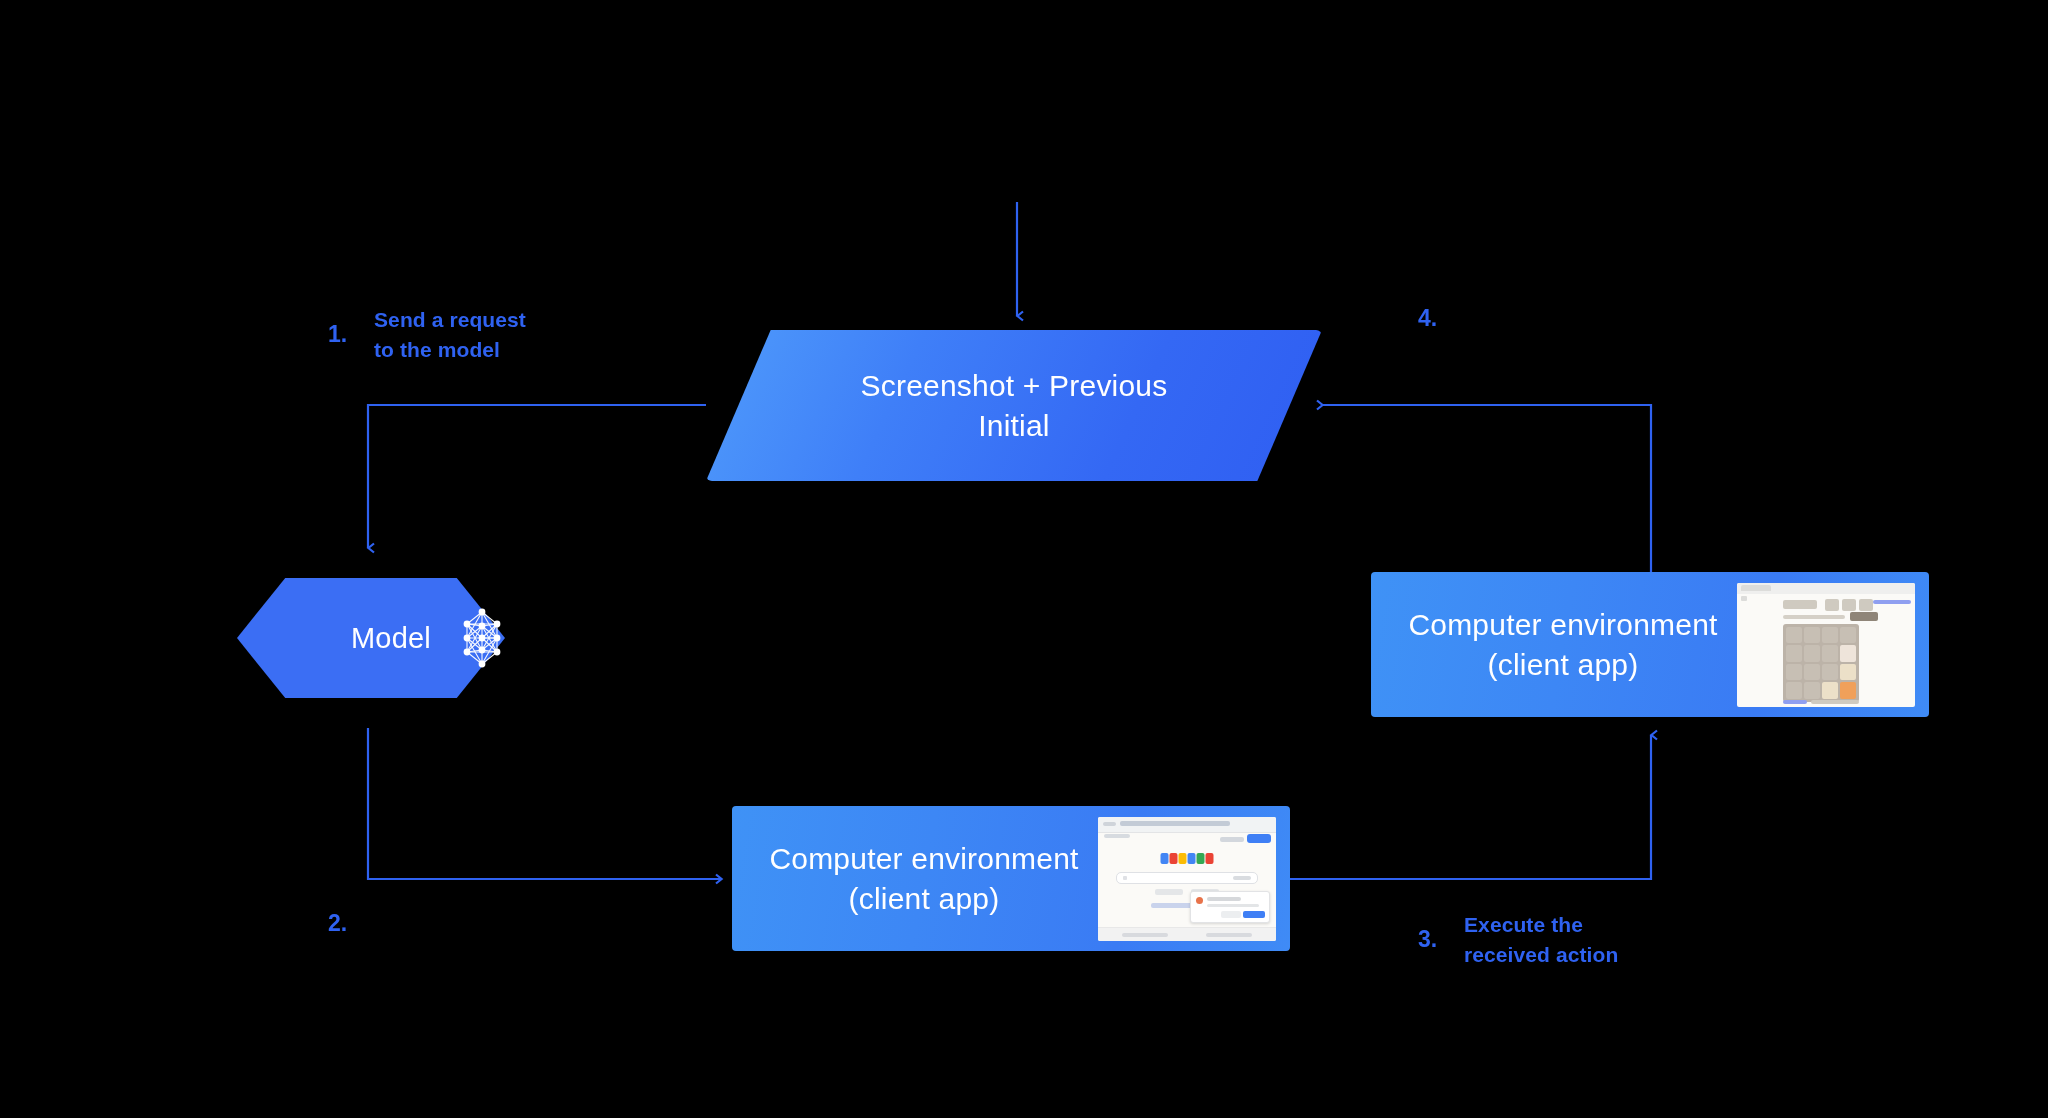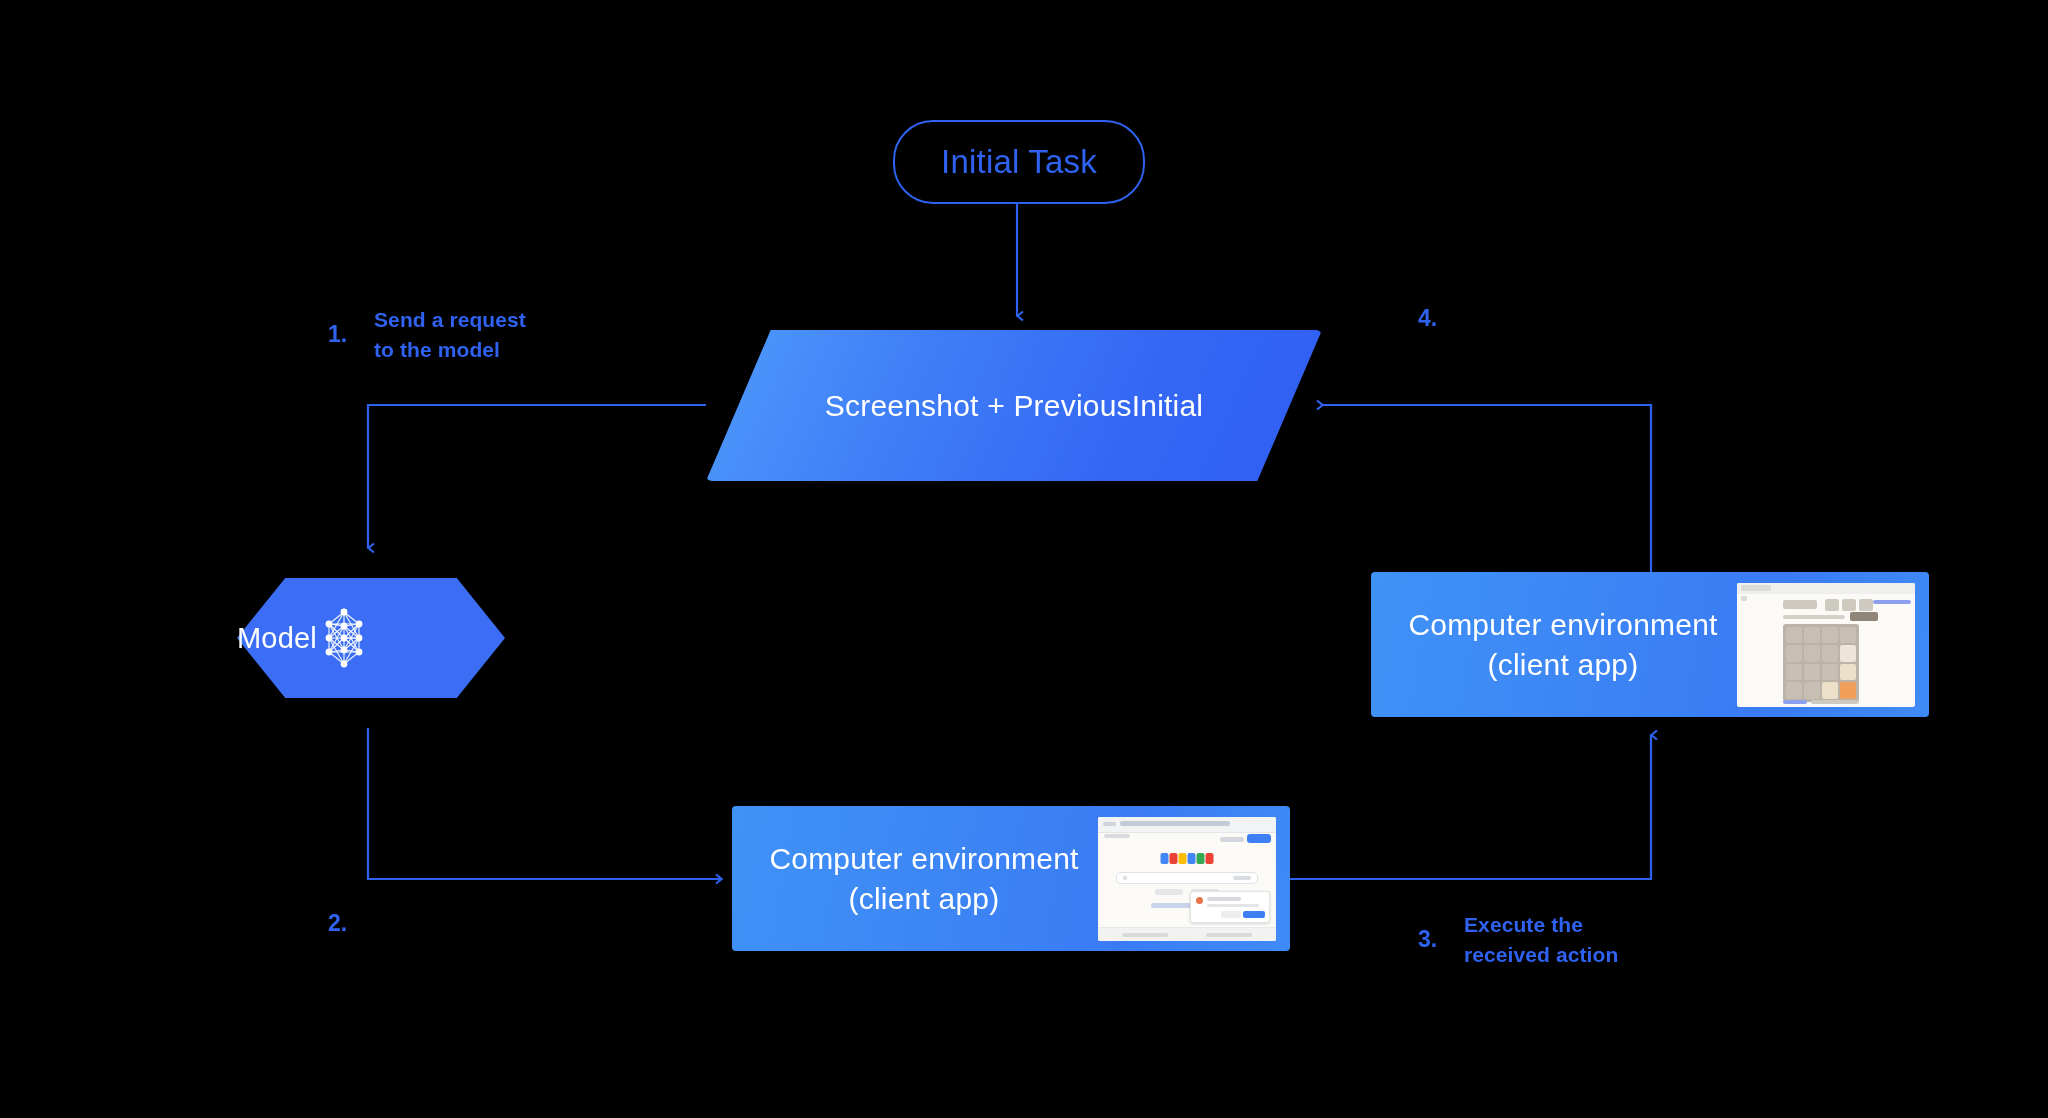--- a/index.html
+++ b/index.html
@@ -22,37 +22,37 @@
   #context-node{
     position:absolute;left:706px;top:330px;width:616px;height:151px;
   }
   #context-node .shape{
     position:absolute;inset:0;
     background:linear-gradient(115deg,#4f9bfb 0%,#3f7ff8 32%,#3468f4 68%,#2f5ef2 100%);
     clip-path:polygon(10.5% 0%, 100% 0%, 89.5% 100%, 0% 100%);
     border-radius:6px;
   }
   #context-node .label{
-    position:absolute;inset:0;display:flex;flex-direction:row;
+    position:absolute;inset:0;display:flex;flex-direction:column;
     align-items:center;justify-content:center;
     color:#fff;font-size:30px;line-height:1.33;text-align:center;
     letter-spacing:.2px;
   }
 
   
   #model-node{
     position:absolute;left:237px;top:578px;width:268px;height:120px;
   }
   #model-node .shape{
     position:absolute;inset:0;background:#3b6ef4;
     clip-path:polygon(18% 0%, 82% 0%, 100% 50%, 82% 100%, 18% 100%, 0% 50%);
   }
   #model-node .inner{
     position:absolute;inset:0;display:flex;align-items:center;
-    justify-content:flex-start;gap:4px;
+    justify-content:flex-end;gap:28px;
   }
   #model-node .label{color:#fff;font-size:29px;letter-spacing:.2px;}
   #model-node svg{display:block;}
 
   
   .env-card{
     position:absolute;border-radius:4px;
     background:linear-gradient(100deg,#3f92f6 0%,#3d87f5 35%,#3a7bf4 70%,#3f8bf6 100%);
     display:flex;align-items:center;overflow:hidden;
   }
@@ -148,23 +148,20 @@
 
     <path d="M706,405 L368,405 L368,548" fill="none" stroke="#2f62f1" stroke-width="2.2" marker-end="url(#ah-down)"></path>
 
     <path d="M368,728 L368,879 L722,879" fill="none" stroke="#2f62f1" stroke-width="2.2" marker-end="url(#ah-right)"></path>
 
     <path d="M1290,879 L1651,879 L1651,735" fill="none" stroke="#2f62f1" stroke-width="2.2" marker-end="url(#ah-up)"></path>
 
     <path d="M1651,572 L1651,405 L1323,405" fill="none" stroke="#2f62f1" stroke-width="2.2" marker-end="url(#ah-left)"></path>
   </svg>
 
-  <div id="initial-task">
-    <span>Initial Task</span>
-  </div>
 
   <div id="context-node">
     <div class="shape"></div>
     <div class="label">
       <span>Screenshot + Previous</span>
       <span>Initial</span>
     </div>
   </div>
 
   <div id="model-node">

